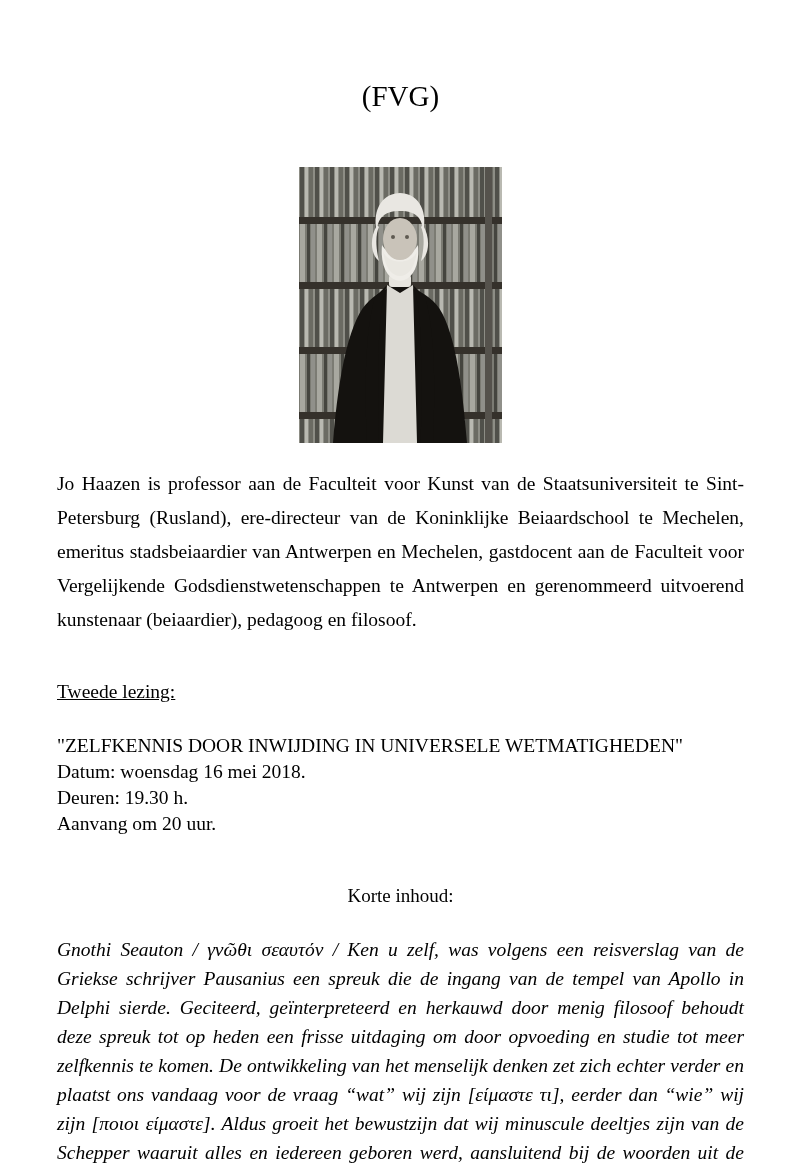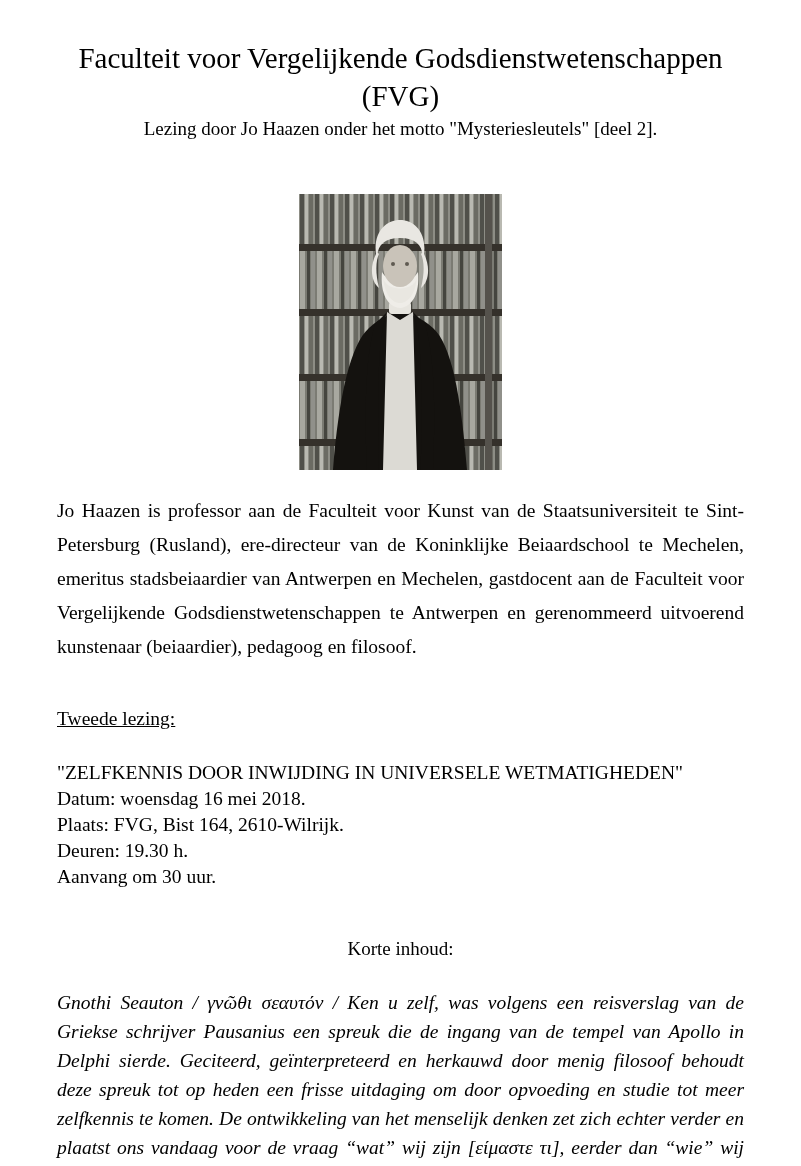--- a/index.html
+++ b/index.html
@@ -75,25 +75,24 @@
     line-height: 29px;
     text-align: justify;
   }
 </style>
 </head>
 <body>
 
 <div class="page">
 
   <h1 class="doc-title">
-    <span>Faculteit voor Vergelijkende Godsdienstwetenschappen</span><br>
+    <br>
     <span>(FVG)</span>
   </h1>
 
-  <div class="doc-subtitle">Lezing door Jo Haazen onder het motto "Mysteriesleutels" [deel 2].</div>
 
   <div class="photo-wrap">
     <svg width="203" height="276" viewBox="0 0 203 276" xmlns="http://www.w3.org/2000/svg">
       <defs>
         <pattern id="bk1" width="15" height="64" patternUnits="userSpaceOnUse">
           <rect width="15" height="64" fill="#8d8d85"></rect>
           <rect x="1" width="4" height="64" fill="#50504a"></rect>
           <rect x="6" width="3" height="64" fill="#b9b9b1"></rect>
           <rect x="10" width="4" height="64" fill="#6b6b63"></rect>
         </pattern>
@@ -139,22 +138,21 @@
   </div>
 
   <p class="bio">Jo Haazen is professor aan de Faculteit voor Kunst van de Staatsuniversiteit te Sint-Petersburg (Rusland), ere-directeur van de Koninklijke Beiaardschool te Mechelen, emeritus stadsbeiaardier van Antwerpen en Mechelen, gastdocent aan de Faculteit voor Vergelijkende Godsdienstwetenschappen te Antwerpen en gerenommeerd uitvoerend kunstenaar (beiaardier), pedagoog en filosoof.</p>
 
   <p class="second-lecture"><span class="ul">Tweede lezing:</span></p>
 
   <p class="lecture-title">"ZELFKENNIS DOOR INWIJDING IN UNIVERSELE WETMATIGHEDEN"</p>
 
   <div>
     <div class="detail-line">Datum: woensdag 16 mei 2018.</div>
-    <div class="detail-line">Plaats: FVG, Bist 164, 2610-Wilrijk.</div>
     <div class="detail-line">Deuren: 19.30 h.</div>
-    <div class="detail-line">Aanvang om 30 uur.</div>
+    <div class="detail-line">Aanvang om 20 uur.</div>
   </div>
 
   <p class="summary-heading">Korte inhoud:</p>
 
   <p class="summary">Gnothi Seauton / γνῶθι σεαυτόν / Ken u zelf, was volgens een reisverslag van de Griekse schrijver Pausanius een spreuk die de ingang van de tempel van Apollo in Delphi sierde. Geciteerd, geïnterpreteerd en herkauwd door menig filosoof behoudt deze spreuk tot op heden een frisse uitdaging om door opvoeding en studie tot meer zelfkennis te komen. De ontwikkeling van het menselijk denken zet zich echter verder en plaatst ons vandaag voor de vraag “wat” wij zijn [είμαστε τι], eerder dan “wie” wij zijn [ποιοι είμαστε]. Aldus groeit het bewustzijn dat wij minuscule deeltjes zijn van de Schepper waaruit alles en iedereen geboren werd, aansluitend bij de woorden uit de Tora [Psalm 82:6] en het Nieuwe Testament</p>
 
 </div>
 
 </body></html>

